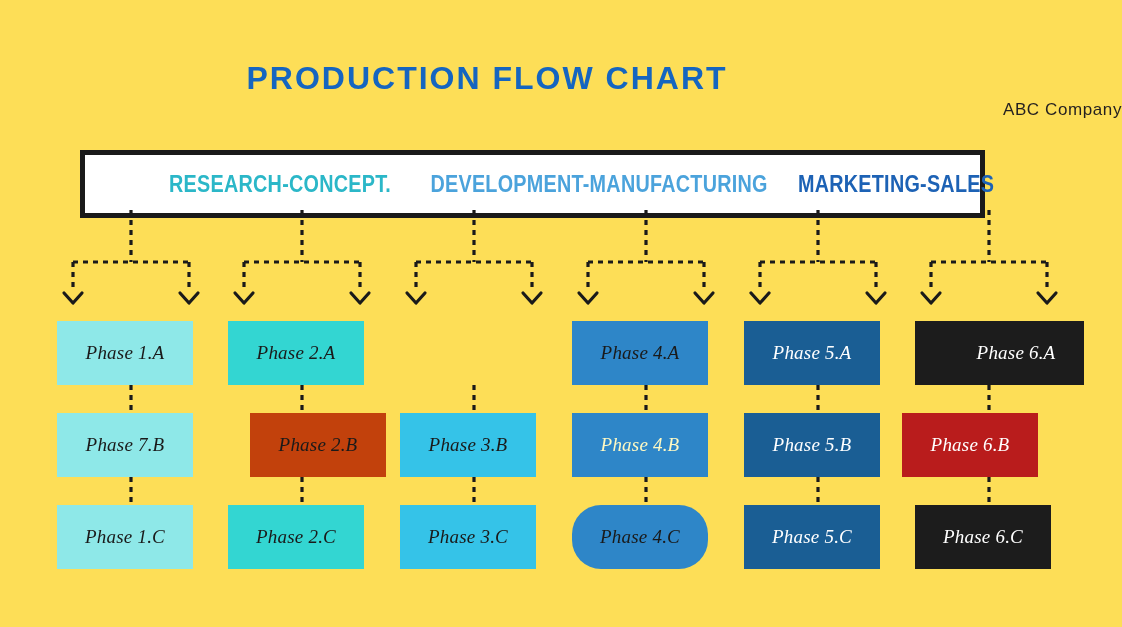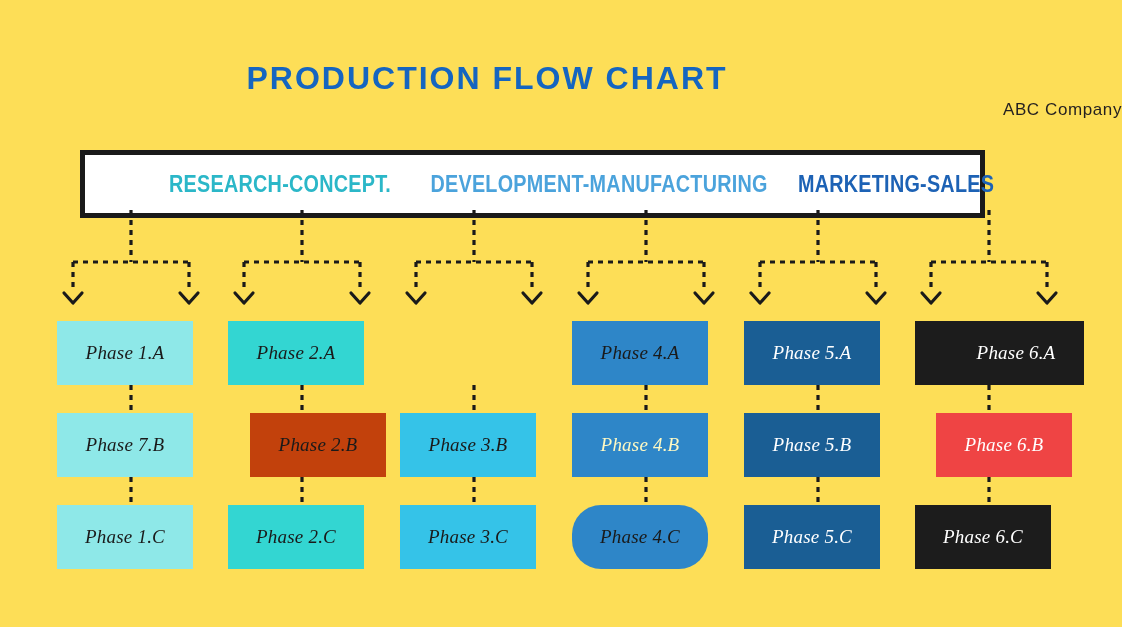--- a/index.html
+++ b/index.html
@@ -182,17 +182,17 @@
       <div class="pbox" style="left: 228px; top: 505px; background: rgb(51, 214, 210); color: rgb(26, 26, 26);">Phase 2.C</div>
       <div class="pbox" style="left: 400px; top: 413px; background: rgb(53, 195, 232); color: rgb(26, 26, 26);">Phase 3.B</div>
       <div class="pbox" style="left: 400px; top: 505px; background: rgb(53, 195, 232); color: rgb(26, 26, 26);">Phase 3.C</div>
       <div class="pbox" style="left: 572px; top: 321px; background: rgb(46, 134, 200); color: rgb(26, 26, 26);">Phase 4.A</div>
       <div class="pbox" style="left: 572px; top: 413px; background: rgb(46, 134, 200); color: #fef9c3; text-align: right;">Phase 4.B</div>
       <div class="pbox" style="left: 572px; top: 505px; background: rgb(46, 134, 200); color: rgb(26, 26, 26); border-radius: 29px;">Phase 4.C</div>
       <div class="pbox" style="left: 744px; top: 321px; background: rgb(26, 94, 148); color: rgb(255, 255, 255);">Phase 5.A</div>
       <div class="pbox" style="left: 744px; top: 413px; background: rgb(26, 94, 148); color: rgb(255, 255, 255);">Phase 5.B</div>
       <div class="pbox" style="left: 744px; top: 505px; background: rgb(26, 94, 148); color: rgb(255, 255, 255);">Phase 5.C</div>
       <div class="pbox" style="left: 915px; top: 321px; background: rgb(28, 28, 28); color: rgb(255, 255, 255); padding-left: 33px;">Phase 6.A</div>
-      <div class="pbox" style="left: 936px; top: 413px; background: #ef4444; color: rgb(255, 255, 255); text-align: right;">Phase 6.B</div>
+      <div class="pbox" style="left: 902px; top: 413px; background: #b91c1c; color: rgb(255, 255, 255); text-align: right;">Phase 6.B</div>
       <div class="pbox" style="left: 915px; top: 505px; background: rgb(28, 28, 28); color: rgb(255, 255, 255);">Phase 6.C</div>
     </div>
 
 </div>
 
 </body></html>

